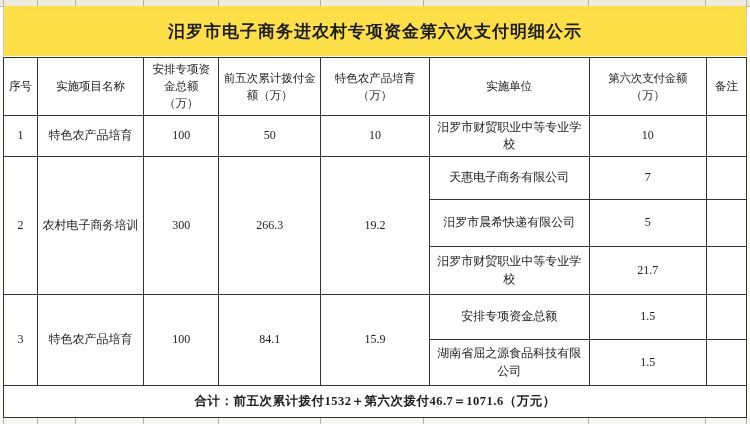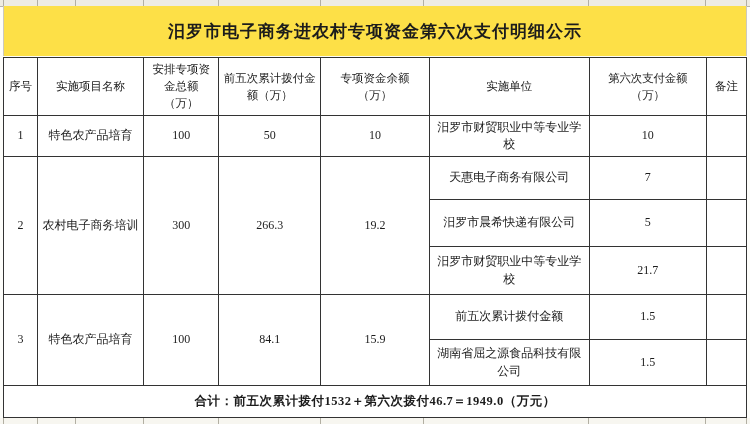--- a/index.html
+++ b/index.html
@@ -82,21 +82,21 @@
       <col style="width:160px">
     <col style="width:117px">
       <col style="width:40px">
   </colgroup>
   <thead>
     <tr style="height:58px">
       <th>序号</th>
       <th>实施项目名称</th>
       <th>安排专项资金总额（万）</th>
       <th>前五次累计拨付金额（万）</th>
-      <th>专项资金余额（万）</th>
+      <th>特色农产品培育（万）</th>
       <th>实施单位</th>
       <th class="nowrap">第六次支付金额（万）</th>
       <th>备注</th>
     </tr>
   </thead>
   <tbody>
       <tr style="height: 41px;">
         <td rowspan="1">1</td>
         <td rowspan="1">特色农产品培育</td>
         <td rowspan="1">100</td>
@@ -125,28 +125,28 @@
         <td>汨罗市财贸职业中等专业学校</td>
         <td>21.7</td>
         <td></td>
       </tr>
       <tr style="height: 45px;">
         <td rowspan="2">3</td>
         <td rowspan="2">特色农产品培育</td>
         <td rowspan="2">100</td>
         <td rowspan="2">84.1</td>
         <td rowspan="2">15.9</td>
-        <td>前五次累计拨付金额</td>
+        <td>安排专项资金总额</td>
         <td>1.5</td>
         <td></td>
       </tr>
       <tr style="height: 46px;">
         <td>湖南省屈之源食品科技有限公司</td>
         <td>1.5</td>
         <td></td>
       </tr>
     </tbody>
   <tfoot>
     <tr class="footer-row" style="height:32px">
-      <td colspan="8">合计：前五次累计拨付1532＋第六次拨付46.7＝1949.0（万元）</td>
+      <td colspan="8">合计：前五次累计拨付1532＋第六次拨付46.7＝1071.6（万元）</td>
     </tr>
   </tfoot>
 </table>
 
 </body></html>

